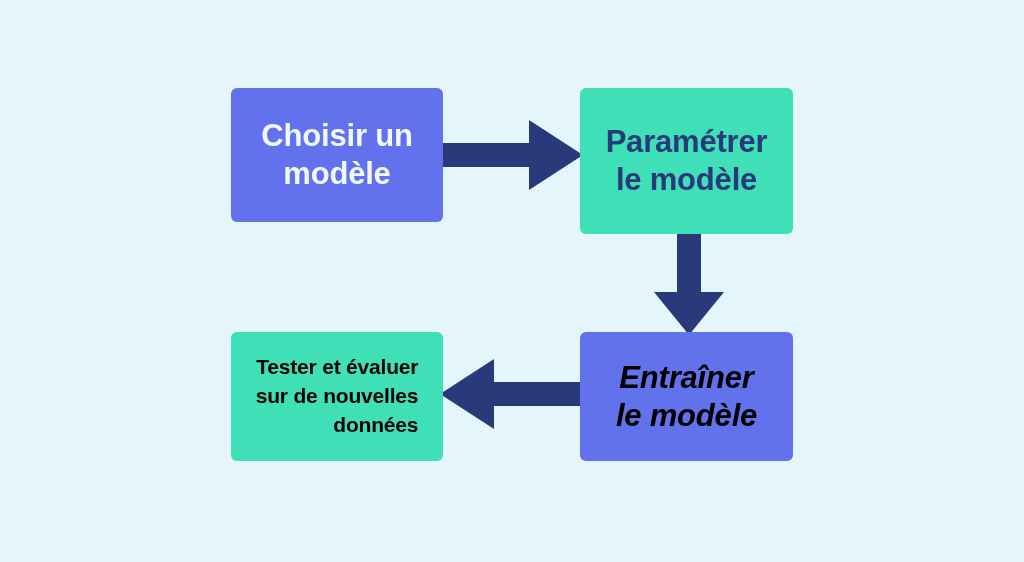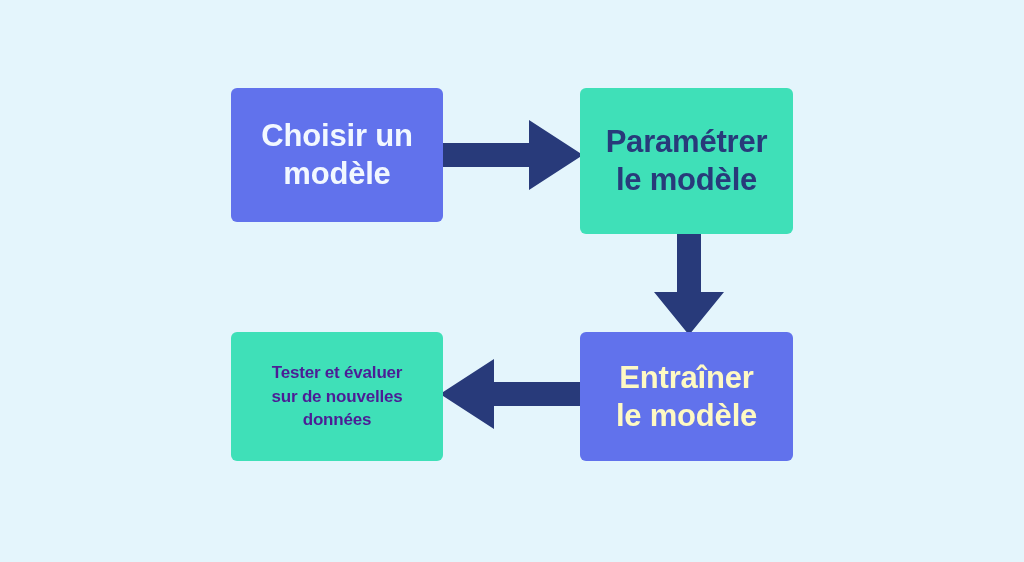--- a/index.html
+++ b/index.html
@@ -63,35 +63,37 @@
   }
   
   #node-evaluate {
     left: 231px;
     top: 332px;
     width: 212px;
     height: 129px;
     background: #3fe0b8;
   }
   #node-evaluate .label {
-    color: #4c1d95;
-    font-size: 17px;
+    color: #000000;
+    font-size: 21px;
     line-height: 1.38;
+    text-align: right;
   }
   
   #node-train {
     left: 580px;
     top: 332px;
     width: 213px;
     height: 129px;
     background: #6172ec;
   }
   #node-train .label {
-    color: #fef9c3;
+    color: #000000;
     font-size: 31px;
+    font-style: italic;
   }
   .arrow {
     position: absolute;
     z-index: 2;
   }
   #arrow-choose-configure {
     left: 437px;
     top: 118px;
     width: 148px;
     height: 74px;

